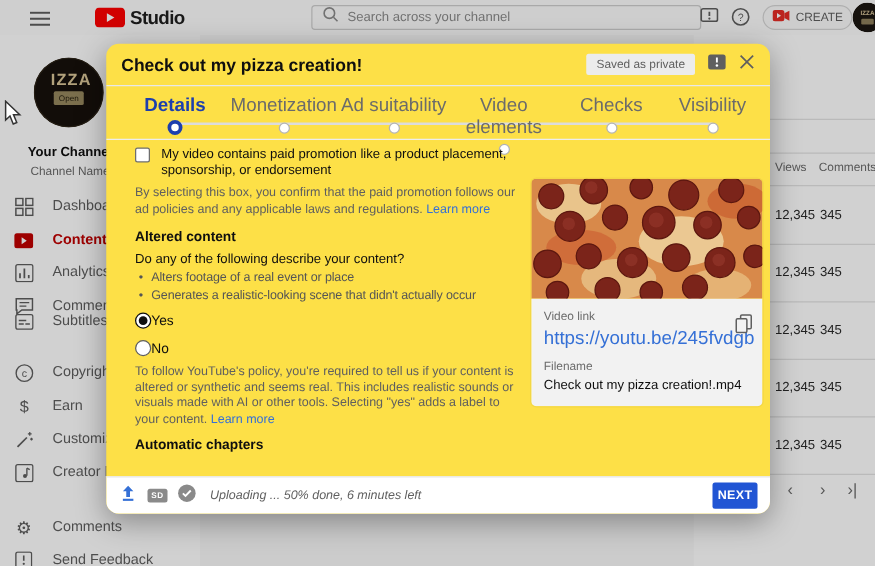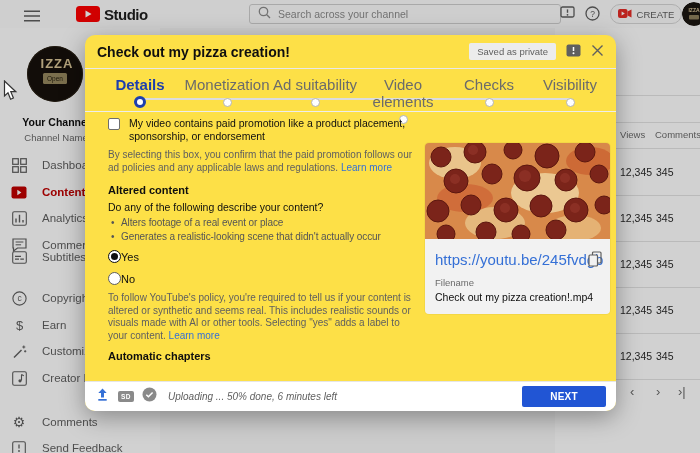--- a/index.html
+++ b/index.html
@@ -74,21 +74,21 @@
   .card-info { background:#f2f2f2; padding:9px 10px 11px; position:relative; }
   .meta-label { font-size:9.5px; color:#6b6b6b; }
   .meta-link { font-size:15px; margin-top:3px; color:#3570d6; }
   .meta-file { font-size:10.5px; margin-top:3px; color:#0f0f0f; }
   .mt8 { margin-top:9px; }
   .copy-btn { position:absolute; right:8px; top:12px; }
   
   .dlg-footer { position:absolute; bottom:0; left:0; right:0; height:30px; background:#fff; border-top:1px solid #e6e6e6; display:flex; align-items:center; gap:8px; padding:0 10px; }
   .sd-badge { background:#8a8a8a; color:#fff; font-size:6.5px; font-weight:bold; border-radius:2px; padding:2px 3px; letter-spacing:0.5px; }
   .upload-status { font-size:10px; color:#5f5f5f; margin-left:3px;font-style:italic; }
-  .next-btn { margin-left:auto; background:#2155d4; color:#fff; border:none; font-size:10px; font-weight:bold; letter-spacing:0.3px; padding:5px 28px; border-radius:2px; font-family:"Liberation Sans",sans-serif; }
+  .next-btn { margin-left:auto; background:#2155d4; color:#fff; border:none; font-size:10px; font-weight:bold; letter-spacing:0.3px; padding:5px 4px; border-radius:2px; font-family:"Liberation Sans",sans-serif; }
   
   .cursor { position:absolute; left:3px; top:80px; z-index:30; }
 </style>
 </head>
 <body>
 
 <div class="topbar">
   <span class="hamburger">
     <svg width="16" height="12" viewBox="0 0 16 12">
         <path d="M0 1.2h16M0 6h16M0 10.8h16" stroke="#5f5f5f" stroke-width="1.6"></path>
@@ -395,20 +395,21 @@
         <g fill="#93362a" opacity="0.7">
           <circle cx="48" cy="7" r="5"></circle>
             <circle cx="100" cy="33" r="6"></circle>
             <circle cx="140" cy="35" r="5"></circle>
           <circle cx="80" cy="65" r="5"></circle>
             <circle cx="150" cy="65" r="5"></circle>
             <circle cx="30" cy="36" r="5"></circle>
         </g>
       </svg>
       <div class="card-info">
+        <div class="meta-label">Video link</div>
         <div class="meta-link">https://youtu.be/245fvdgb</div>
         <span class="copy-btn">
           <svg width="14" height="16" viewBox="0 0 14 16">
               <rect x="4.5" y="1" width="8.5" height="11" rx="1" fill="none" stroke="#5f5f5f" stroke-width="1.2"></rect>
               <rect x="1" y="4" width="8.5" height="11" rx="1" fill="#f2f2f2" stroke="#5f5f5f" stroke-width="1.2"></rect>
             </svg>
         </span>
         <div class="meta-label mt8">Filename</div>
         <div class="meta-file">Check out my pizza creation!.mp4</div>
       </div>

